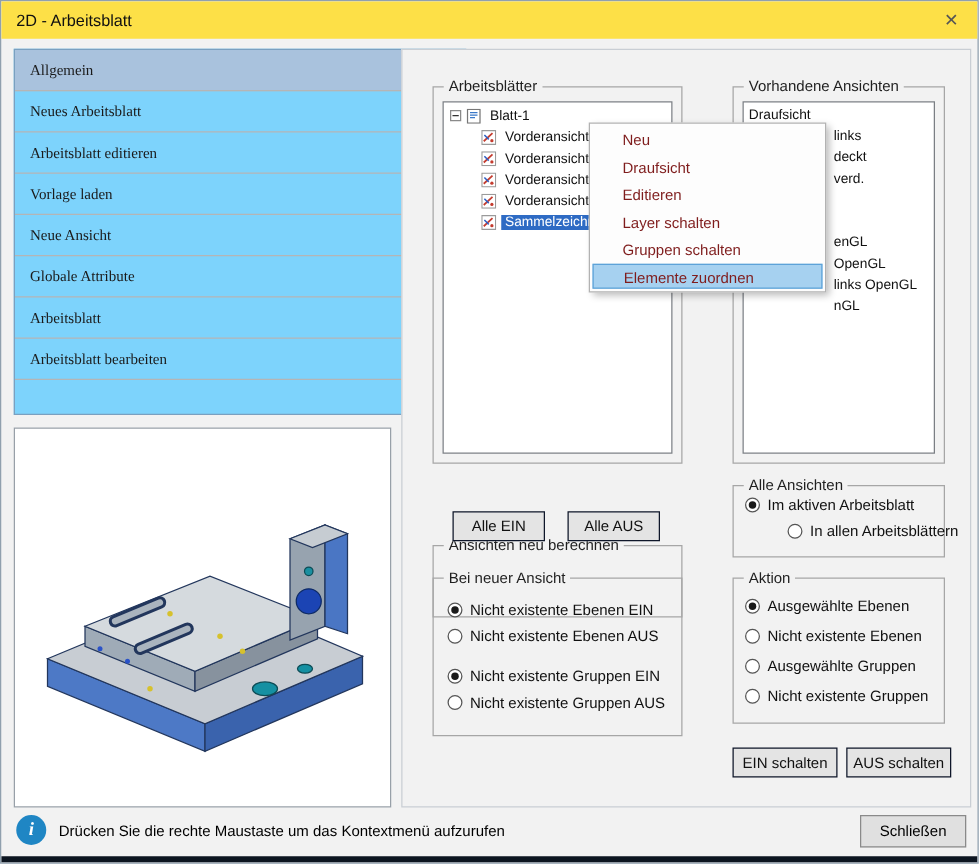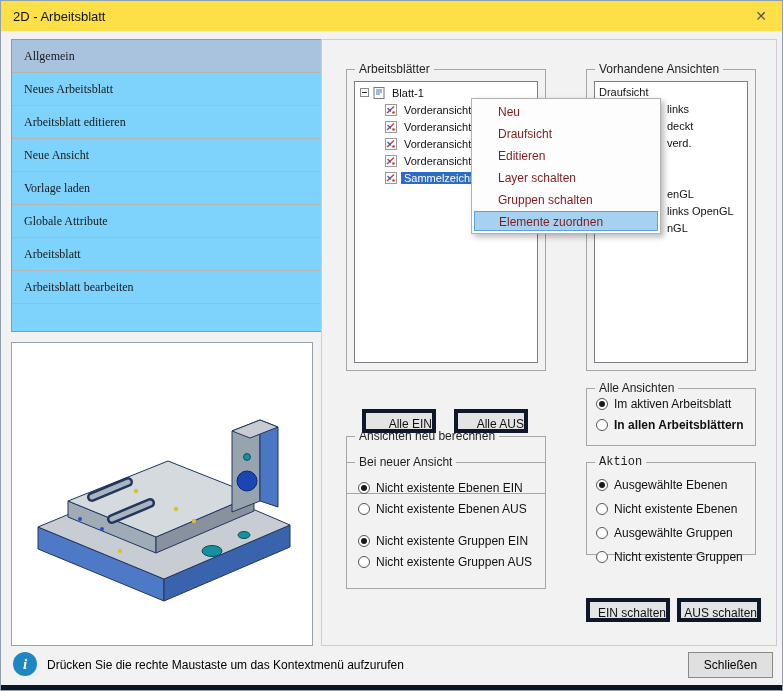--- a/index.html
+++ b/index.html
@@ -46,22 +46,22 @@
   .view-row { height:17px; line-height:17px; font-size:11px; color:#111; padding-left:4px; white-space:nowrap; }
   .view-row.frag { padding-left:72px; }
 
   
   .menu { position:absolute; left:470px; top:97px; width:190px; background:#fdfdfd;
           border:1px solid #b2b2b2; box-shadow:3px 3px 6px rgba(0,0,0,0.28); padding:2px 0; z-index:60; }
   .menu-item { height:22px; line-height:22px; padding-left:26px; font-size:12px; color:#7f1d1d; cursor:pointer; }
   .menu-item.highlight { background:#a6d1f0; border:1px solid #5da2d8; margin:0 2px;
                          height:20px; line-height:20px; padding-left:24px; }
 
-  .btn { position:absolute; height:24px; line-height:22px; background:#e4e4e4; border:4px solid #0f172a;
-         font-size:12px; text-align:right; color:#111; cursor:pointer; }
+  .btn { position:absolute; height:24px; line-height:22px; background:#e4e4e4; border:1px solid #0f172a;
+         font-size:12px; text-align:center; color:#111; cursor:pointer; }
 
   .radio-row { position:absolute; display:flex; align-items:center; font-size:12px; color:#111;
                white-space:nowrap; cursor:pointer; }
   .radio { width:12px; height:12px; border:1px solid #555; border-radius:50%; background:#fff;
            margin-right:6px; position:relative; flex:0 0 auto; }
   .radio.checked::after { content:""; position:absolute; left:2px; top:2px; width:6px; height:6px;
                           background:#1a1a1a; border-radius:50%; }
 
   
   .info-circle { position:absolute; left:12px; top:651px; width:24px; height:24px; border-radius:50%;
@@ -79,22 +79,22 @@
 
   <div class="titlebar">
     <span class="title">2D - Arbeitsblatt</span>
     <span class="close">✕</span>
   </div>
 
   <div class="sidebar">
     <div class="side-item selected">Allgemein</div>
     <div class="side-item">Neues Arbeitsblatt</div>
     <div class="side-item">Arbeitsblatt editieren</div>
+    <div class="side-item">Vorlage laden</div>
     <div class="side-item">Neue Ansicht</div>
-    <div class="side-item">Vorlage laden</div>
     <div class="side-item">Globale Attribute</div>
     <div class="side-item">Arbeitsblatt</div>
     <div class="side-item">Arbeitsblatt bearbeiten</div>
   </div>
 
   <div class="preview">
     <svg width="292" height="250" viewBox="0 0 292 250">
       <polygon points="22,158 148,210 148,232 22,180" fill="#4d79c6" stroke="#22365c" stroke-width="1"></polygon>
       <polygon points="148,210 274,156 274,178 148,232" fill="#3a63ad" stroke="#22365c" stroke-width="1"></polygon>
       <polygon points="22,158 152,104 274,156 148,210" fill="#c8cdd3" stroke="#22365c" stroke-width="1"></polygon>
@@ -198,38 +198,39 @@
     <span class="gb-label">Vorhandene Ansichten</span>
   </div>
   <div class="listbox views">
     <div class="view-row">Draufsicht</div>
     <div class="view-row frag">links</div>
     <div class="view-row frag">deckt</div>
     <div class="view-row frag">verd.</div>
     <div class="view-row frag"></div>
     <div class="view-row frag"></div>
     <div class="view-row frag">enGL</div>
+    <div class="view-row frag">OpenGL</div>
     <div class="view-row frag">links OpenGL</div>
     <div class="view-row frag">nGL</div>
   </div>
 
   <div class="groupbox" style="left:345px;top:387px;width:200px;height:58px;margin-top:48px;">
     <span class="gb-label">Ansichten neu berechnen</span>
   </div>
   <div class="btn" style="left:361px;top:408px;width:74px;">Alle EIN</div>
   <div class="btn" style="left:453px;top:408px;width:74px;">Alle AUS</div>
 
   <div class="groupbox" style="left:585px;top:387px;width:170px;height:58px;">
     <span class="gb-label">Alle Ansichten</span>
   </div>
   <div class="radio-row" style="left:595px;top:396px;">
     <span class="radio checked"></span>
     <span>Im aktiven Arbeitsblatt</span>
   </div>
-  <div class="radio-row" style="left:595px;top:417px;font-weight:bold;">
+  <div class="radio-row" style="left:629px;top:417px;">
     <span class="radio"></span>
     <span>In allen Arbeitsblättern</span>
   </div>
 
   <div class="groupbox" style="left:345px;top:461px;width:200px;height:127px;">
     <span class="gb-label">Bei neuer Ansicht</span>
   </div>
   <div class="radio-row" style="left:357px;top:480px;">
     <span class="radio checked"></span>
     <span>Nicht existente Ebenen EIN</span>
@@ -240,21 +241,21 @@
   </div>
   <div class="radio-row" style="left:357px;top:554px;">
     <span class="radio"></span>
     <span>Nicht existente Gruppen AUS</span>
   </div>
   <div class="radio-row" style="left:357px;top:533px;">
     <span class="radio checked"></span>
     <span>Nicht existente Gruppen EIN</span>
   </div>
 
-  <div class="groupbox" style="left:585px;top:461px;width:170px;height:93px;font-family:Liberation Mono, monospace;">
+  <div class="groupbox" style="left:585px;top:461px;width:170px;height:117px;">
     <span class="gb-label">Aktion</span>
   </div>
   <div class="radio-row" style="left:595px;top:477px;">
     <span class="radio checked"></span>
     <span>Ausgewählte Ebenen</span>
   </div>
   <div class="radio-row" style="left:595px;top:501px;">
     <span class="radio"></span>
     <span>Nicht existente Ebenen</span>
   </div>

